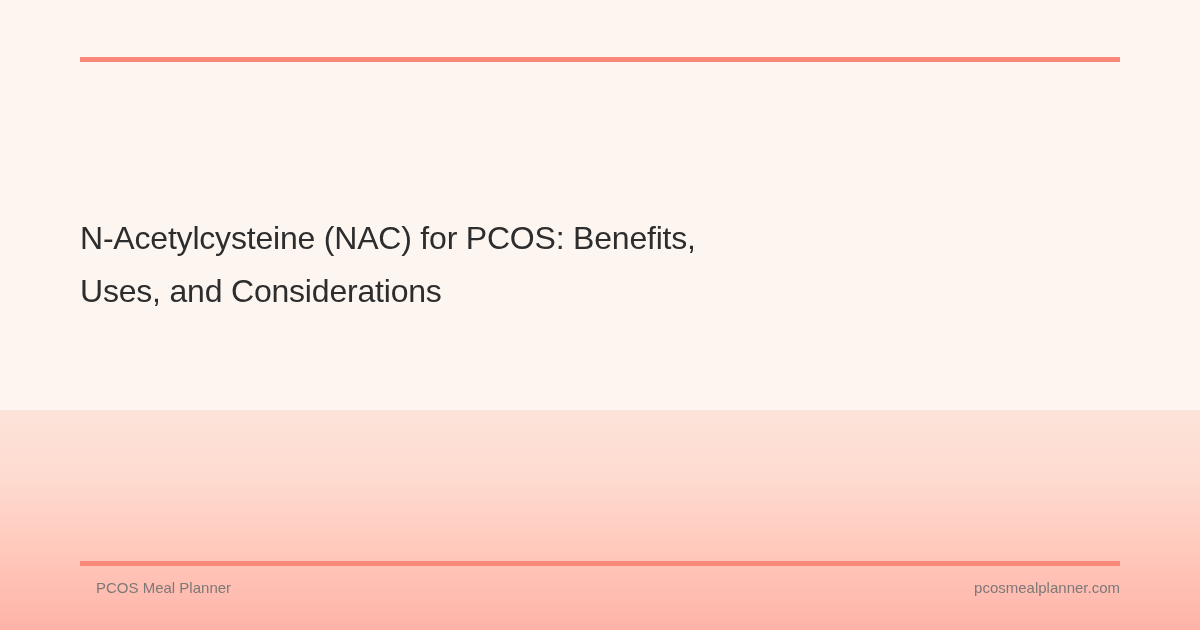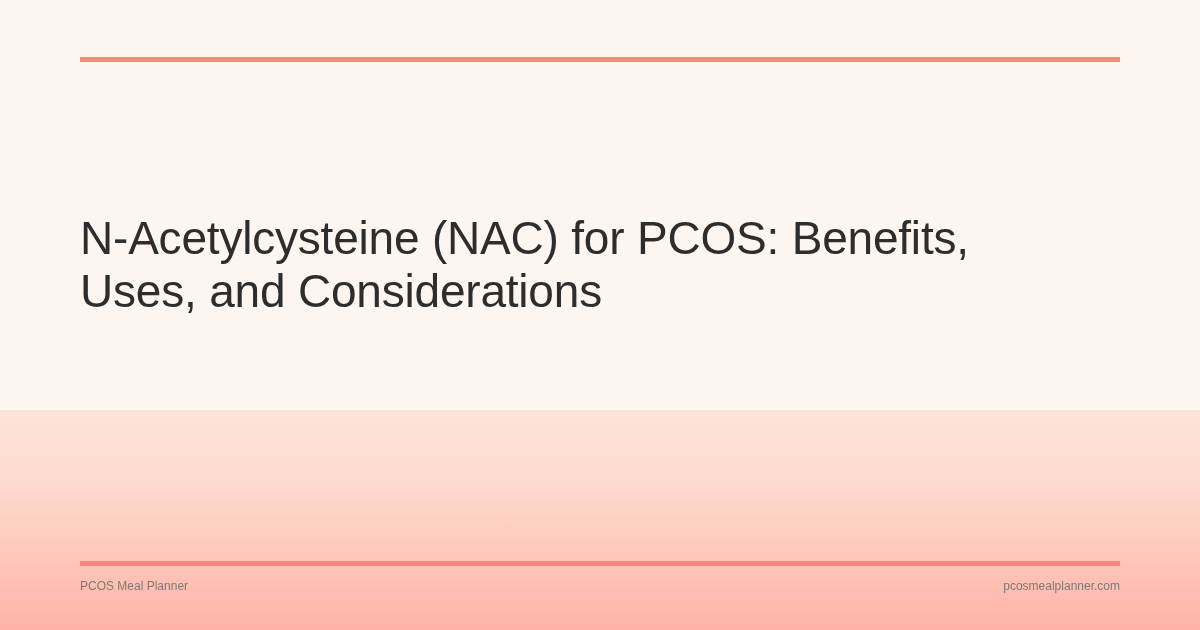--- a/index.html
+++ b/index.html
@@ -44,21 +44,21 @@
   }
 
   
   .headline {
     position: absolute;
     left: 80px;
     top: 212px;
     width: 1000px;
     margin: 0;
     font-family: "Liberation Sans", sans-serif;
-    font-size: 46px;
+    font-size: 32px;
     font-weight: 400;
     line-height: 53px;
     letter-spacing: -0.2px;
     color: #2d2d2d;
     white-space: pre-line;
   }
 
   
   .footer {
     position: absolute;
@@ -80,24 +80,25 @@
     left: 80px;
     top: 18px;
     width: 1040px;
     display: flex;
     align-items: baseline;
     justify-content: space-between;
   }
   .footer-brand,
   .footer-url {
     font-family: "Liberation Sans", sans-serif;
-    font-size: 12px;
+    font-size: 15px;
     font-weight: 400;
     color: #7d7878;
     white-space: nowrap;
+    margin-left: 16px;
   }
 </style>
 </head>
 <body>
 
 <div class="card">
 
   <div class="bottom-band"></div>
 
   <div class="top-accent"></div>

